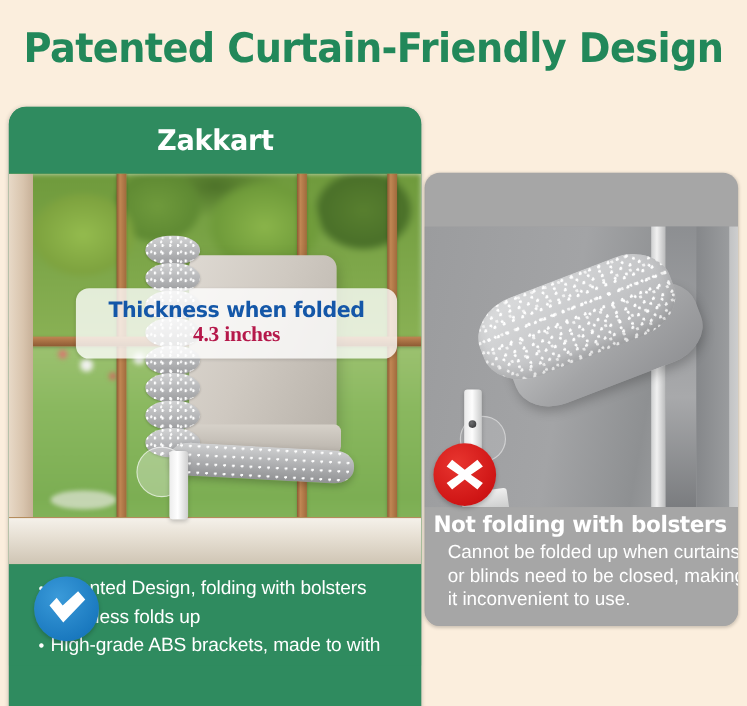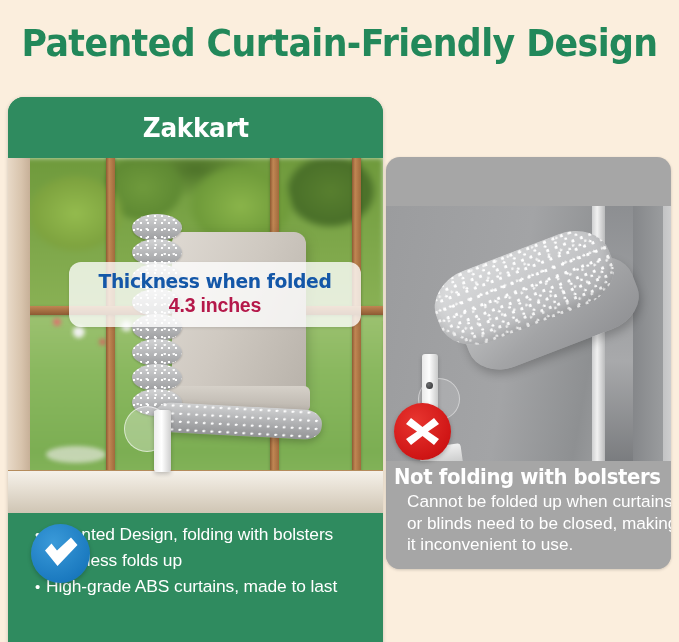--- a/index.html
+++ b/index.html
@@ -403,21 +403,21 @@
   .callout-line1 {
     font-family: "DejaVu Sans", sans-serif;
     font-size: 19.5px;
     font-weight: bold;
     color: #1457a8;
     letter-spacing: -0.4px;
     transform: scaleX(0.96);
     white-space: nowrap;
   }
   .callout-line2 {
-    font-family: Liberation Sans, sans-serif;
+    font-family: Liberation Serif, serif;
     font-size: 19.5px;
     font-weight: bold;
     color: #b5184a;
     letter-spacing: -0.2px;
     margin-top: 1px;
     white-space: nowrap;
   }
 
   .check-badge {
     position: absolute;
@@ -547,21 +547,21 @@
     <div class="bullet-row">
       <span class="bullet-dot">•</span>
       <span class="bullet-text">Patented Design, folding with bolsters</span>
     </div>
     <div class="bullet-row">
       <span class="bullet-dot">•</span>
       <span class="bullet-text">Effortless folds up</span>
     </div>
     <div class="bullet-row">
       <span class="bullet-dot">•</span>
-      <span class="bullet-text">High-grade ABS curtains, made to last</span>
+      <span class="bullet-text">High-grade ABS brackets, made to with</span>
     </div>
   </div>
 
   <div class="callout">
     <div class="callout-line1">Thickness when folded</div>
     <div class="callout-line2">4.3 inches</div>
   </div>
 
   <div class="check-badge">
     <svg width="59" height="59" viewBox="0 0 59 59" aria-hidden="true">

